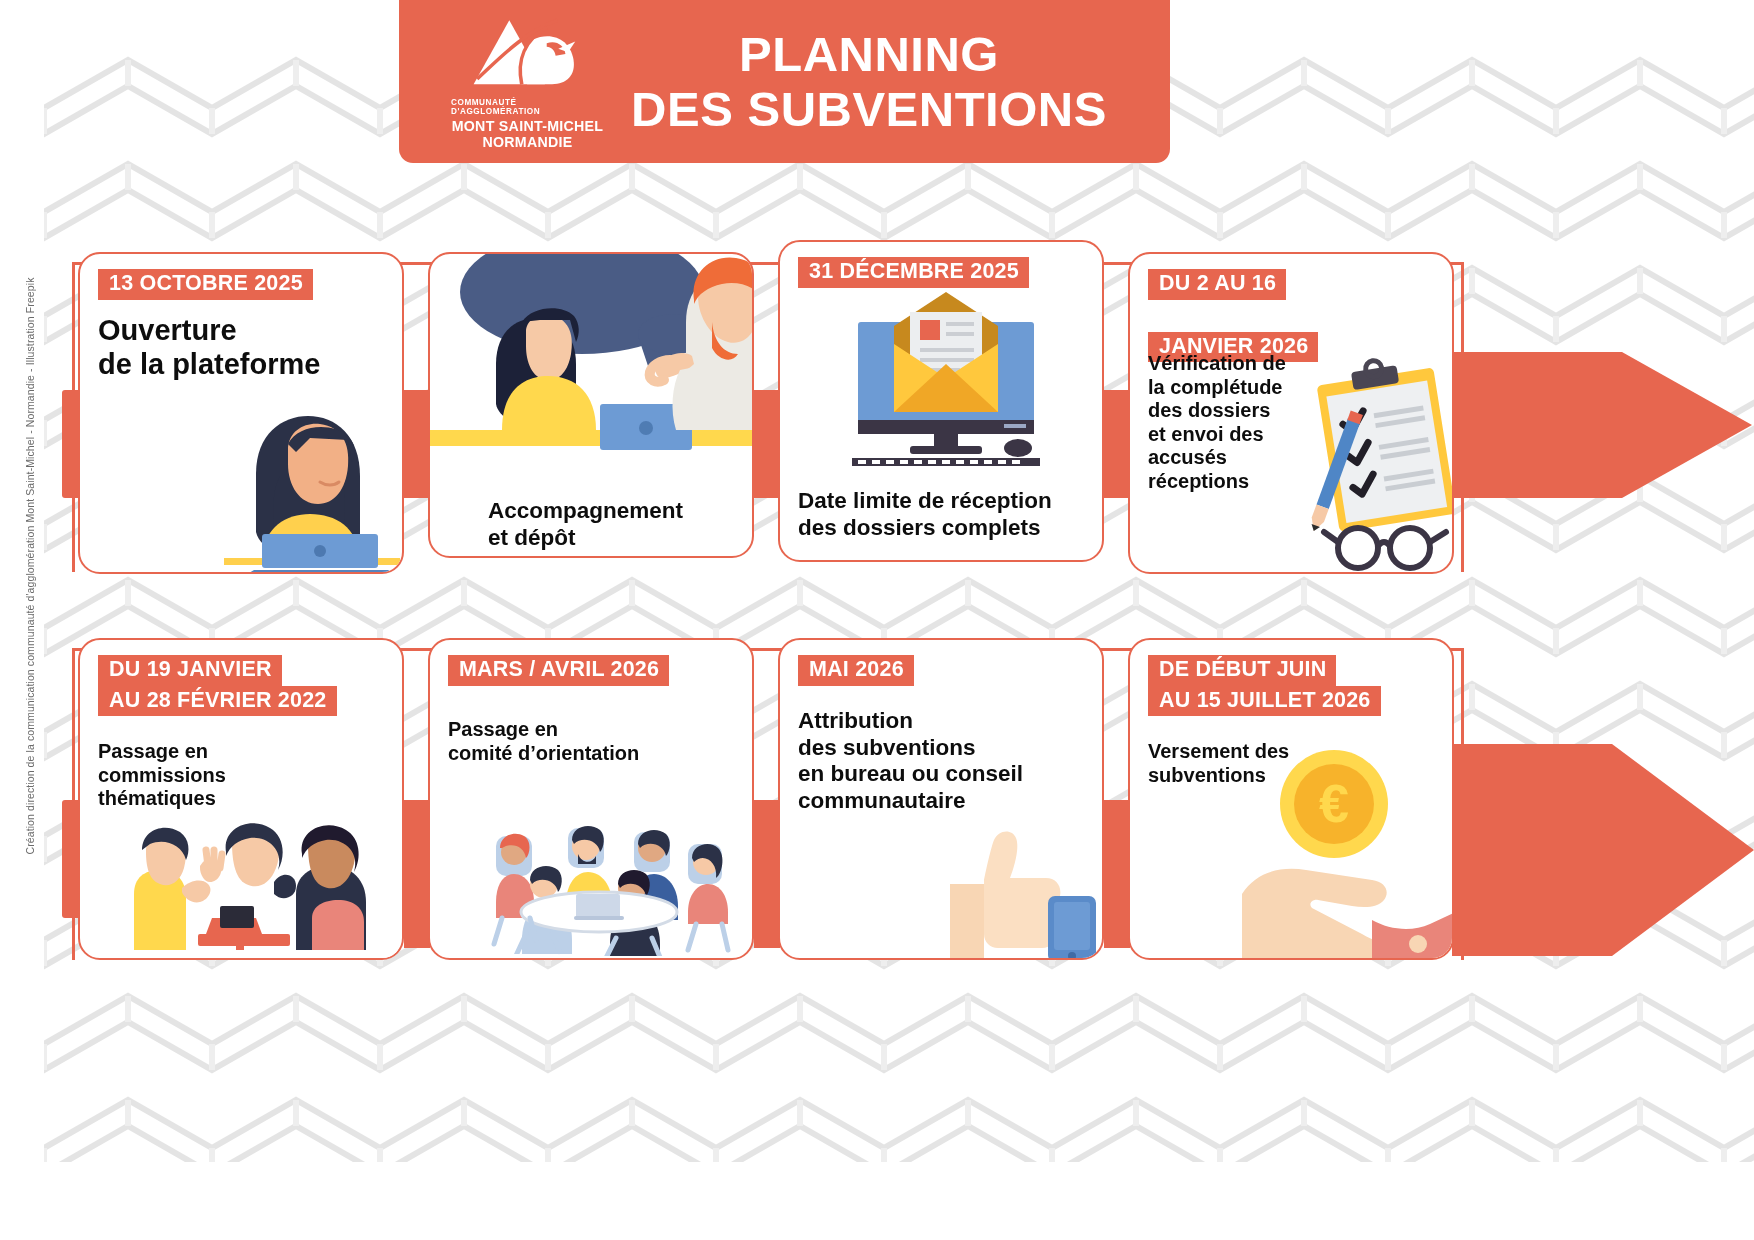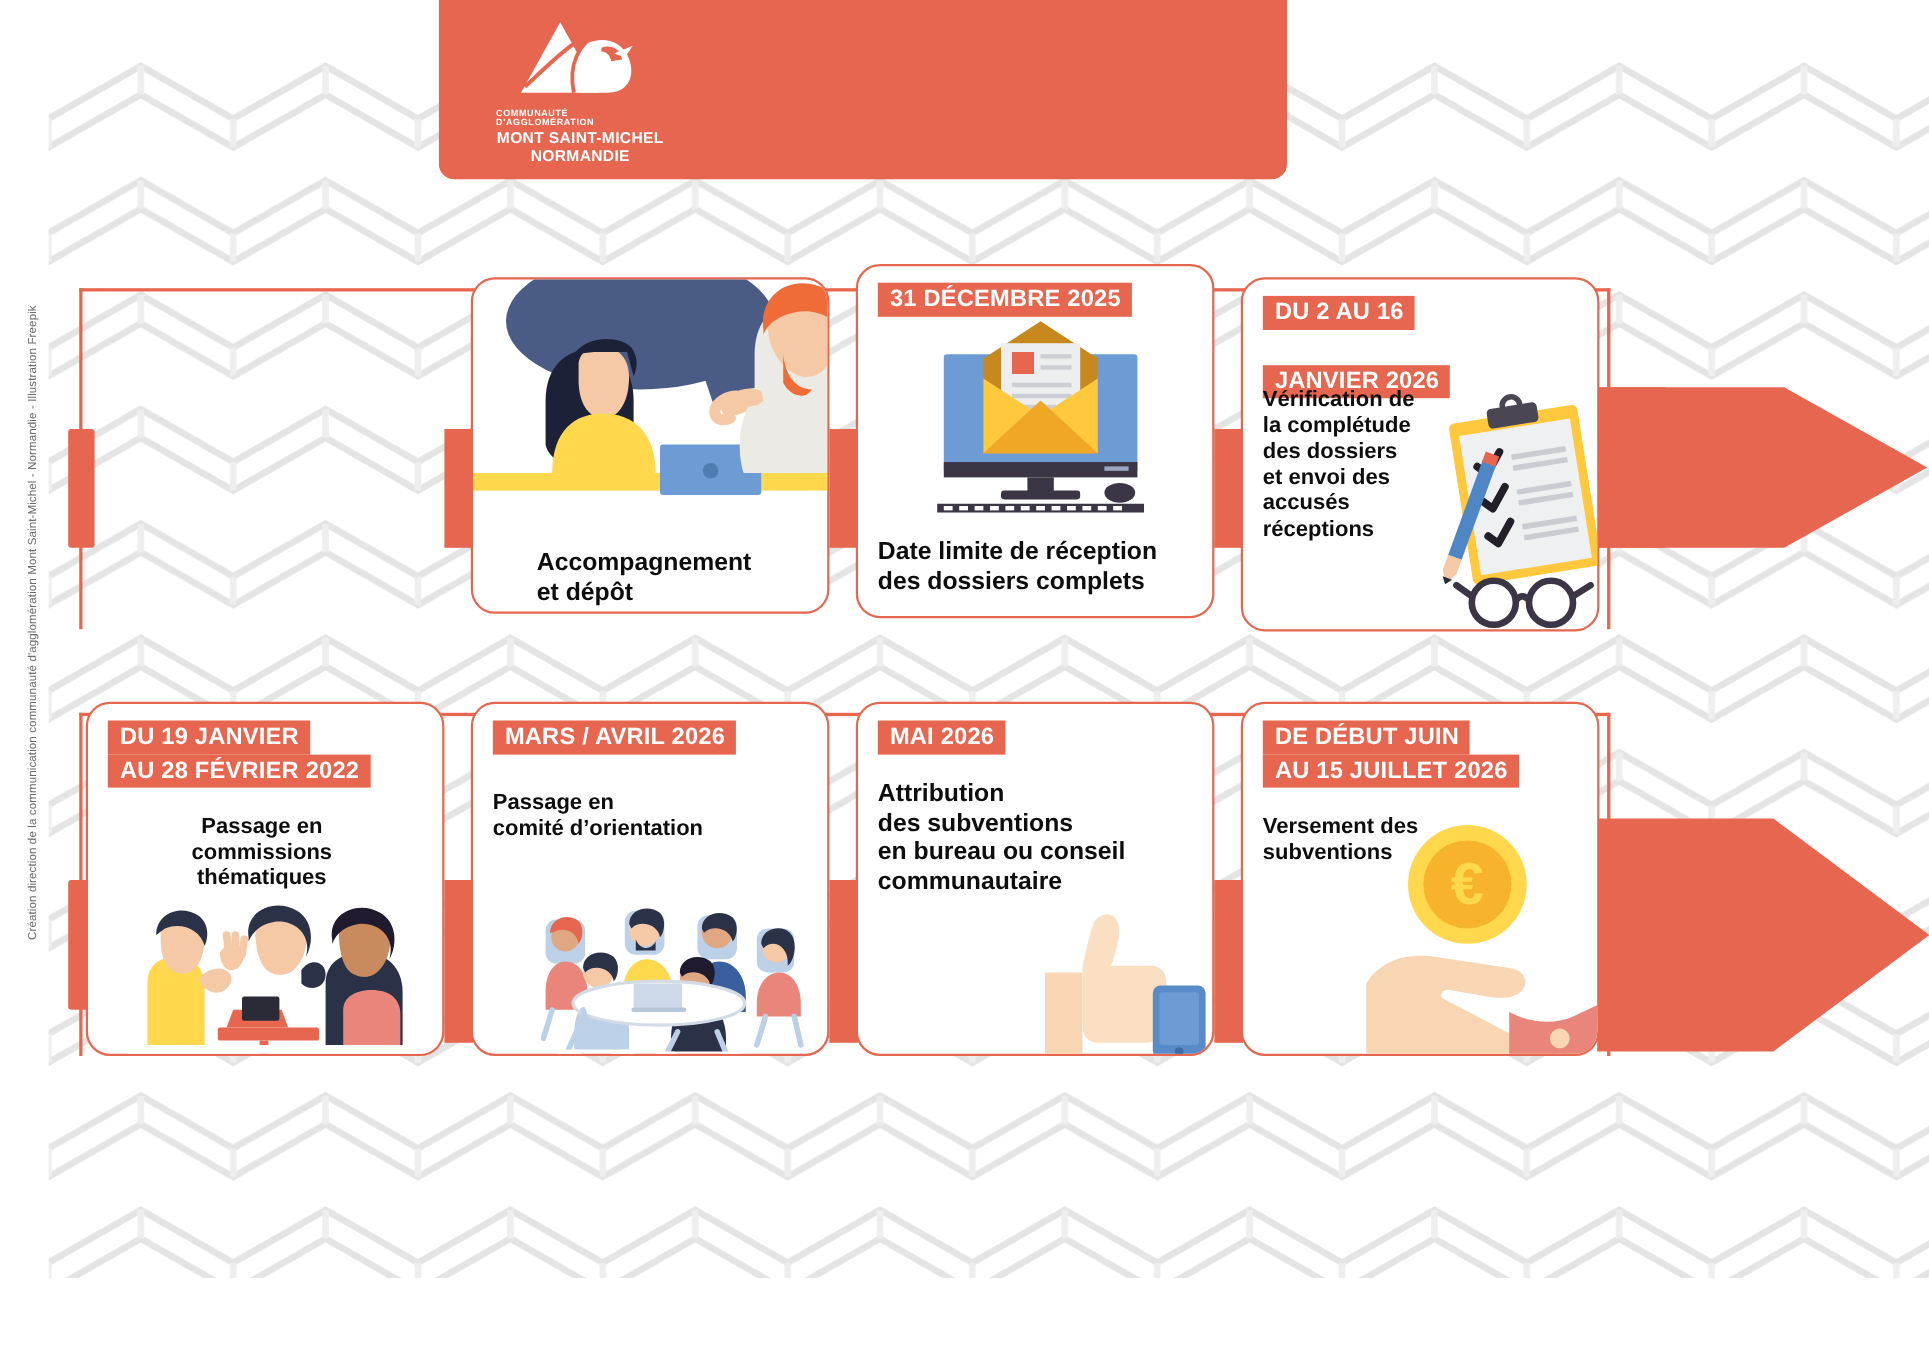--- a/index.html
+++ b/index.html
@@ -185,20 +185,24 @@
         <path d="M70 30 C92 20 112 30 116 52 C119 70 108 80 92 80 L64 80 C60 62 58 42 70 30 Z" fill="#ffffff"></path>
         <path d="M86 34 C96 30 106 36 107 46 L96 48 C95 42 91 38 86 38 Z" fill="#e7664f"></path>
         <path d="M99 40 L118 32 L110 44 Z" fill="#ffffff"></path>
         <path d="M8 74 C34 50 60 22 98 8" fill="none" stroke="#e7664f" stroke-width="4"></path>
         <path d="M58 80 C52 52 62 30 86 16" fill="none" stroke="#e7664f" stroke-width="4"></path>
       </svg>
       <div class="logo-sub">COMMUNAUTÉ D'AGGLOMÉRATION</div>
       <div class="logo-name1">MONT SAINT-MICHEL</div>
       <div class="logo-name2">NORMANDIE</div>
     </div>
+    <div class="header-title">
+      <div>PLANNING</div>
+      <div>DES SUBVENTIONS</div>
+    </div>
   </div>
 
   <div class="rail rail-thin-v" style="left:72px; top:262px; height:310px;"></div>
   <div class="rail" style="left:62px; top:390px; width:24px; height:108px; border-radius:3px;"></div>
 
   <div class="rail rail-thin-h" style="left:72px; top:262px; width:1392px;"></div>
 
   <div class="rail" style="left:404px; top:390px; width:26px; height:108px;"></div>
   <div class="rail" style="left:754px; top:390px; width:26px; height:108px;"></div>
   <div class="rail" style="left:1104px; top:390px; width:26px; height:108px;"></div>
@@ -215,20 +219,41 @@
 
   <div class="rail" style="left:404px; top:800px; width:26px; height:148px;"></div>
   <div class="rail" style="left:754px; top:800px; width:26px; height:148px;"></div>
   <div class="rail" style="left:1104px; top:800px; width:26px; height:148px;"></div>
 
   <div class="rail rail-thin-v" style="left:1461px; top:648px; height:312px;"></div>
   <svg class="arrow-head" style="left:1452px; top:744px; width:302px; height:212px;" viewBox="0 0 302 212">
     <path d="M0 0 L160 0 L302 106 L160 212 L0 212 Z" fill="#e7664f"></path>
   </svg>
 
+  <div class="card" style="left:78px; top:252px; width:326px; height:322px;">
+    <div class="card-inner">
+      <div class="date-badge-group" style="left:18px; top:15px;">
+        <div class="date-line">13 OCTOBRE 2025</div>
+      </div>
+      <div class="card-title t-big" style="left:18px; top:59px; width:300px;">Ouverture
+de la plateforme</div>
+      <svg class="illo" style="left:122px; top:140px; width:210px; height:182px;" viewBox="0 0 210 182">
+        <rect x="22" y="164" width="176" height="7" fill="#ffd04d"></rect>
+        <path d="M54 80 C54 40 80 22 106 22 C134 22 158 42 158 82 L158 140 C150 158 128 164 106 164 C84 164 58 156 54 138 Z" fill="#2b3147"></path>
+        <path d="M74 154 C70 118 70 96 78 82 L140 82 C146 110 142 140 136 156 Z" fill="#2b3147"></path>
+        <path d="M86 56 C86 36 104 28 118 30 C140 33 148 50 146 72 C144 96 132 110 116 110 C98 110 86 92 86 70 Z" fill="#f2b086"></path>
+        <path d="M86 50 C96 30 130 28 146 42 C154 50 154 62 150 68 L146 46 L108 44 L94 58 Z" fill="#2b3147"></path>
+        <path d="M118 88 C124 92 132 92 137 88" fill="none" stroke="#d98a63" stroke-width="3" stroke-linecap="round"></path>
+        <path d="M62 160 C62 134 84 120 108 120 C134 120 156 134 156 162 L156 172 L62 172 Z" fill="#ffd04d"></path>
+        <rect x="60" y="140" width="116" height="34" rx="3" fill="#6d9bd4"></rect>
+        <path d="M52 176 L186 176 L196 182 L42 182 Z" fill="#5684bd"></path>
+        <circle cx="118" cy="157" r="6" fill="#4d79b0"></circle>
+      </svg>
+    </div>
+  </div>
 
   <div class="card" style="left:428px; top:252px; width:326px; height:306px;">
     <div class="card-inner">
       <svg class="illo" style="left:-6px; top:-40px; width:336px; height:270px;" viewBox="0 0 336 270">
         <ellipse cx="158" cy="78" rx="122" ry="62" fill="#4a5c85"></ellipse>
         <path d="M214 122 L266 146 L224 152 Z" fill="#4a5c85"></path>
         <ellipse cx="250" cy="120" rx="36" ry="20" fill="#4a5c85"></ellipse>
         <rect x="0" y="216" width="336" height="16" fill="#ffd84d"></rect>
         <path d="M72 150 C72 120 90 104 112 104 C136 104 152 122 152 150 L152 192 C142 206 122 212 108 212 C90 212 74 202 72 190 Z" fill="#1c2138"></path>
         <path d="M102 118 C102 104 118 98 130 102 C146 107 150 122 147 140 C144 158 134 168 122 166 C108 164 102 148 102 132 Z" fill="#f6c9a6"></path>
@@ -334,21 +359,21 @@
           <circle cx="52" cy="182" r="20" fill="none" stroke="#3b3545" stroke-width="6"></circle>
           <circle cx="104" cy="182" r="20" fill="none" stroke="#3b3545" stroke-width="6"></circle>
           <path d="M72 180 Q78 172 84 180" fill="none" stroke="#3b3545" stroke-width="6"></path>
           <path d="M32 176 L18 166" fill="none" stroke="#3b3545" stroke-width="6" stroke-linecap="round"></path>
           <path d="M124 176 L140 166" fill="none" stroke="#3b3545" stroke-width="6" stroke-linecap="round"></path>
         </g>
       </svg>
     </div>
   </div>
 
-  <div class="card" style="left:78px; top:638px; width:326px; height:322px;text-align:center;">
+  <div class="card" style="left:78px; top:638px; width:326px; height:322px;">
     <div class="card-inner">
       <div class="date-badge-group" style="left:18px; top:15px;">
         <div class="date-line">DU 19 JANVIER</div>
         <div class="date-line">AU 28 FÉVRIER 2022</div>
       </div>
       <div class="card-title t-small" style="left:18px; top:100px; width:280px;">Passage en
 commissions
 thématiques</div>
       <svg class="illo" style="left:36px; top:182px; width:290px; height:140px;" viewBox="0 0 290 140">
         <path d="M18 72 C18 56 28 48 44 48 C60 48 70 58 70 76 L70 128 L18 128 Z" fill="#ffd84d"></path>

